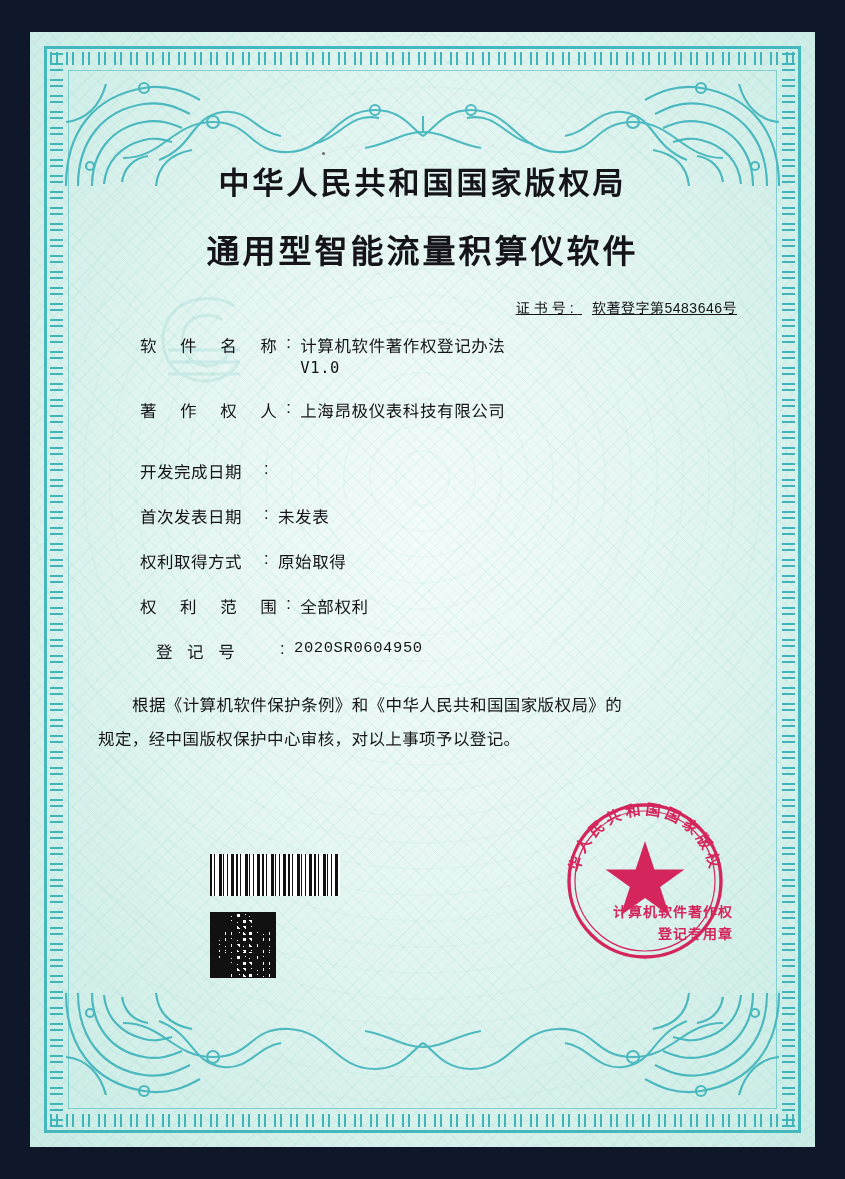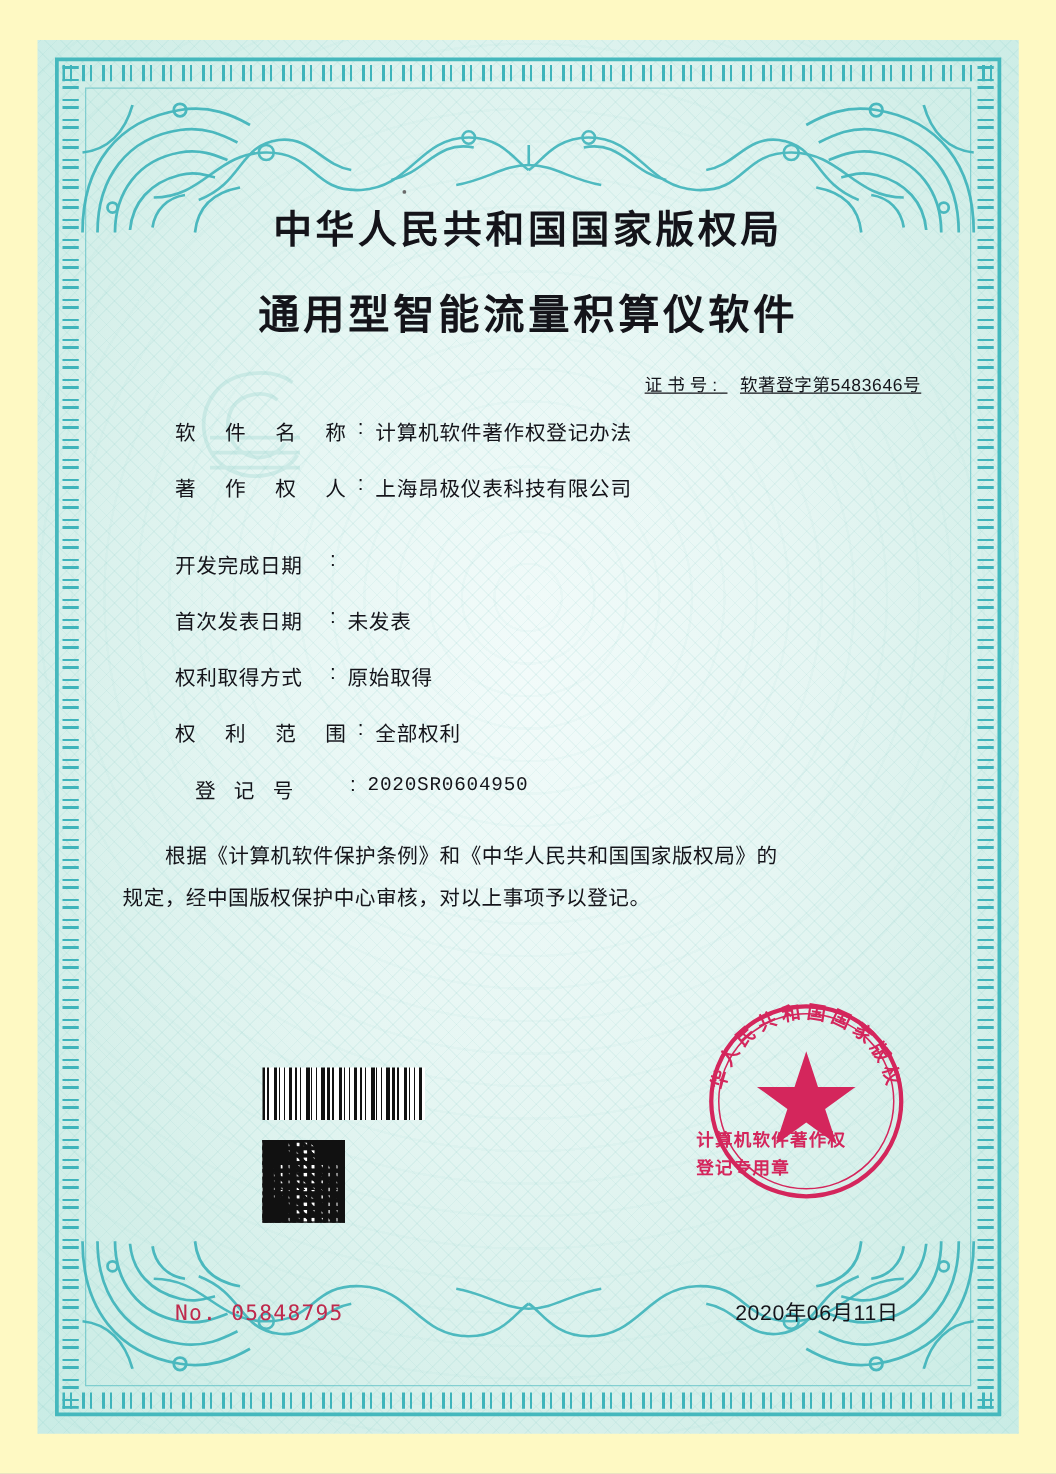--- a/index.html
+++ b/index.html
@@ -12,21 +12,21 @@
     height: 1179px;
     font-family: "Liberation Sans", sans-serif;
     overflow: hidden;
   }
 
   
   .page {
     position: relative;
     width: 845px;
     height: 1179px;
-    background: #fef9c3;
+    background: #0f172a;
     box-sizing: border-box;
   }
 
   
   .cert {
     position: absolute;
     left: 30px;
     top: 32px;
     width: 785px;
     height: 1115px;
@@ -248,21 +248,21 @@
     right: 82px;
     bottom: 178px;
     width: 176px;
     height: 176px;
     pointer-events: none;
   }
   .seal-text {
     position: absolute;
     left: 0;
     right: 0;
-    text-align: left;
+    text-align: right;
     color: #d4265c;
     font-size: 14px;
     font-weight: bold;
     letter-spacing: 1px;
     font-family: "DejaVu Serif", "Liberation Serif", serif;
   }
   .seal-text.l1 { top: 108px; }
   .seal-text.l2 { top: 130px; }
 
   .footer {
@@ -412,20 +412,21 @@
         <span class="cn-value">软著登字第5483646号</span>
       </div>
 
       <div class="fields">
 
         <div class="field-row">
           <span class="f-label sp5">软 件 名 称</span>
           <span class="f-colon">:</span>
           <span class="f-value">
             <span>计算机软件著作权登记办法</span>
+            <span class="v-line2">V1.0</span>
           </span>
         </div>
 
         <div class="field-row">
           <span class="f-label sp3">著 作 权 人</span>
           <span class="f-colon">:</span>
           <span class="f-value">上海昂极仪表科技有限公司</span>
         </div>
 
         <div class="gap-block"></div>
@@ -482,22 +483,15 @@
         <circle cx="88" cy="88" r="70" fill="none" stroke="#d4265c" stroke-width="1.2"></circle>
         <polygon points="88,48 97.4,76.5 127.4,76.5 103.1,94.1 112.4,122.6 88,105 63.6,122.6 72.9,94.1 48.6,76.5 78.6,76.5" fill="#d4265c"></polygon>
         <text font-family="'DejaVu Serif','Liberation Serif',serif" font-size="15" font-weight="bold" fill="#d4265c" letter-spacing="4">
           <textPath href="#sealArc" startOffset="50%" text-anchor="middle">中华人民共和国国家版权局</textPath>
         </text>
       </svg>
       <div class="seal-text l1">计算机软件著作权</div>
       <div class="seal-text l2">登记专用章</div>
     </div>
 
-    <div class="footer">
-      <div class="footer-no">
-        <span>No.</span>
-        <span>05848795</span>
-      </div>
-      <div class="footer-date">2020年06月11日</div>
-    </div>
 
   </div>
 </div>
 
 </body></html>

